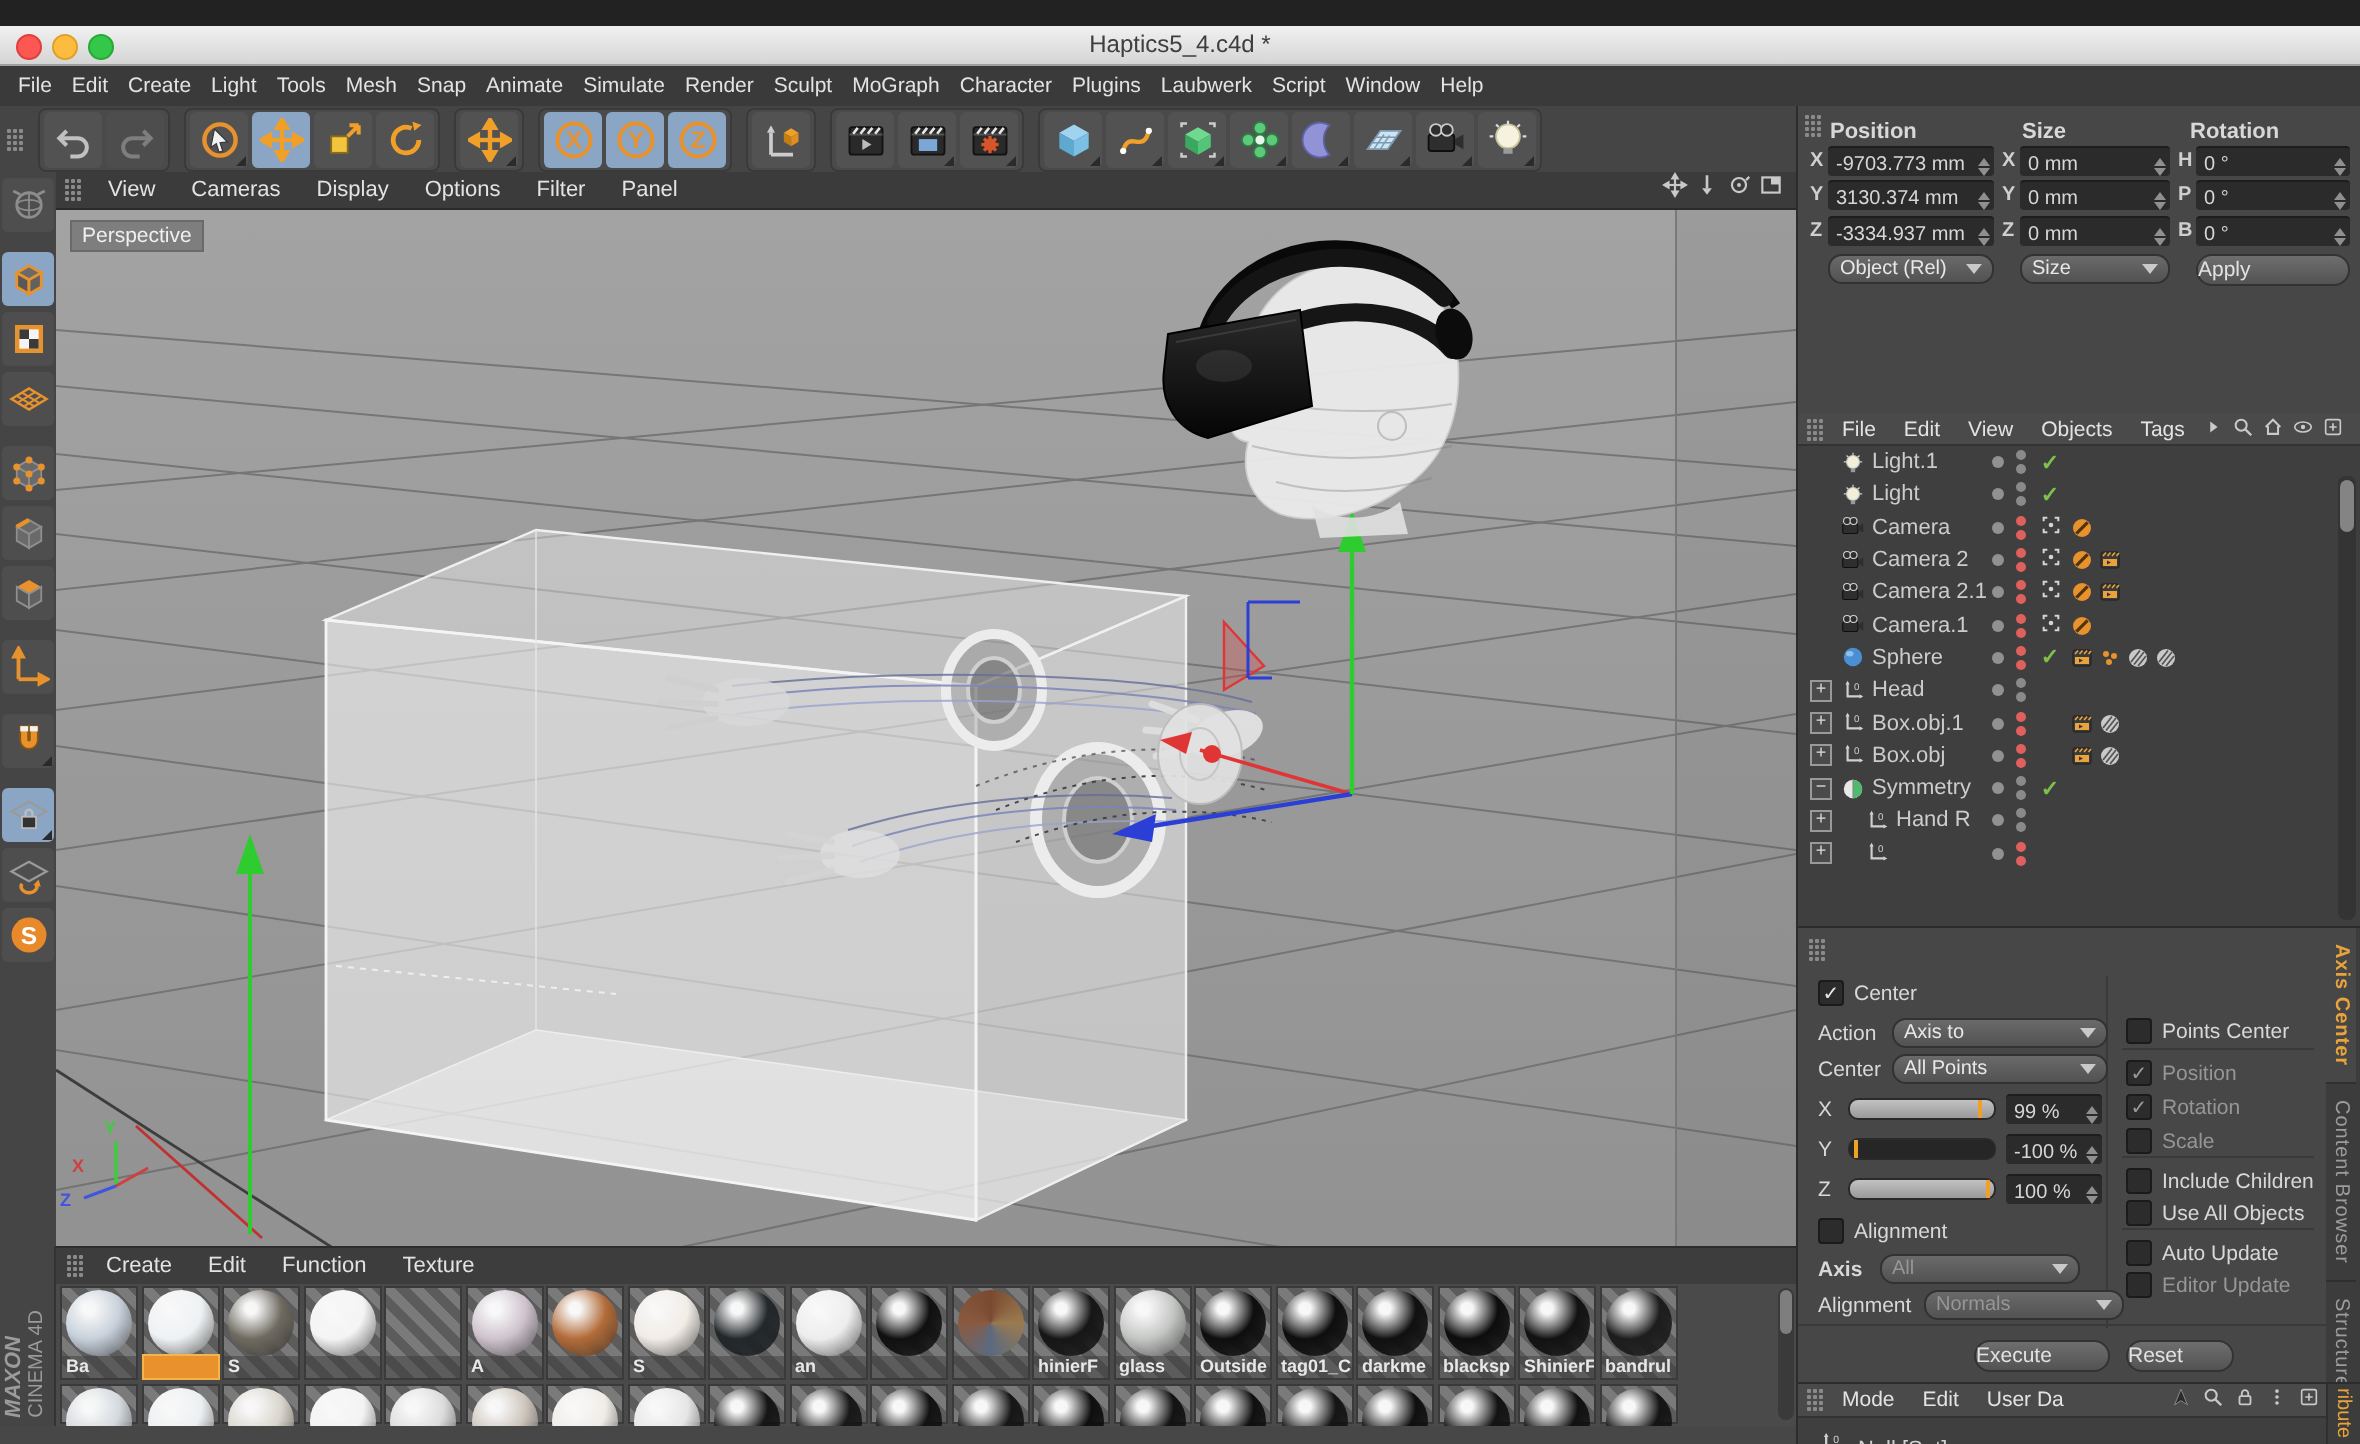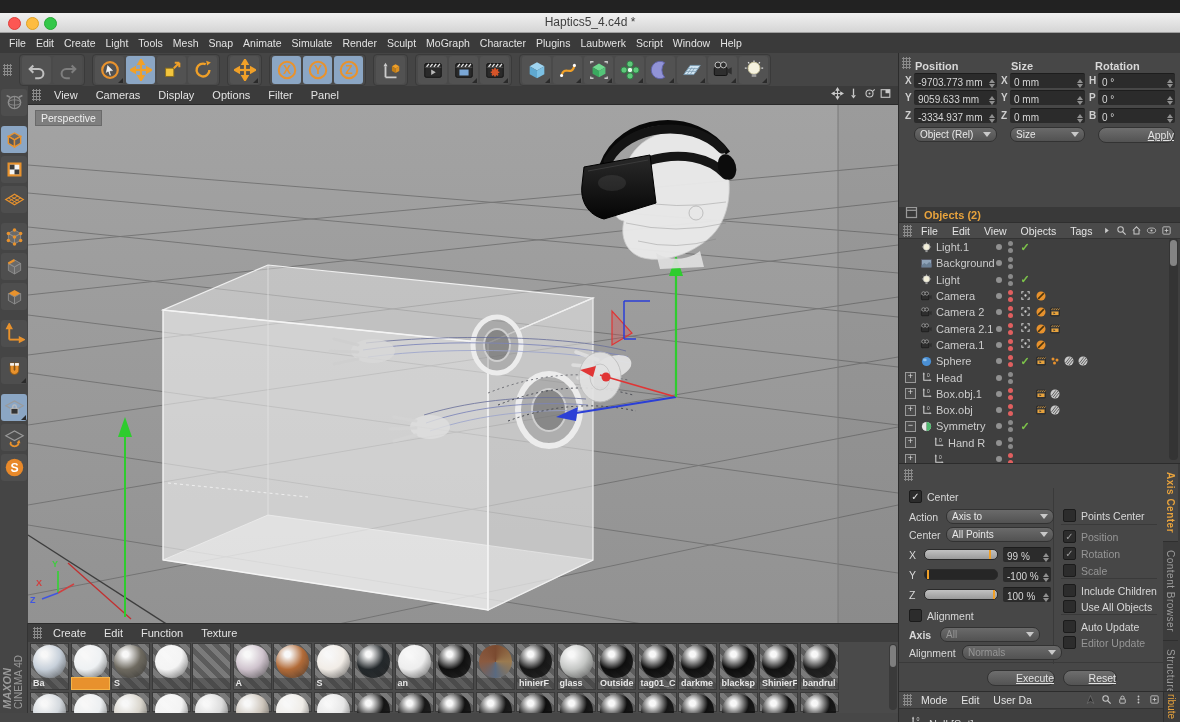--- a/index.html
+++ b/index.html
@@ -45,21 +45,21 @@
   #coords{position:absolute;left:898px;top:40px;width:282px;height:97px;background:#474747;border-left:1px solid #2c2c2c;box-sizing:border-box;}
   .coord-head{font-size:11px;font-weight:bold;color:#d8d8d8;}
   .crow{display:flex;align-items:center;margin-top:2.5px;}
   .clab{width:9px;font-size:10px;color:#cfcfcf;font-weight:bold;}
   .vfield{flex:1;height:14px;background:#2b2b2b;border-radius:2px;border-top:1px solid #1d1d1d;display:flex;align-items:flex-end;padding:0 2px 0 4px;font-size:10px;color:#d6d6d6;overflow:hidden;white-space:nowrap;}
   .step{margin-left:auto;display:flex;flex-direction:column;gap:1px;}
   .step::before,.step::after{content:"";border-left:3.5px solid transparent;border-right:3.5px solid transparent;}
   .step::before{border-bottom:4px solid #8f8f8f;}
   .step::after{border-top:4px solid #8f8f8f;}
   .dd.small{height:13px;min-width:0;font-size:10px;border-radius:7px;background:linear-gradient(#6a6a6a,#525252);}
-  .pillbtn{height:14px;background:linear-gradient(#6e6e6e,#535353);border:1px solid #333;border-radius:8px;color:#e2e2e2;font-size:10.5px;display:flex;align-items:center;justify-content:flex-end;text-decoration:underline;}
+  .pillbtn{height:14px;background:linear-gradient(#6e6e6e,#535353);border:1px solid #333;border-radius:8px;color:#e2e2e2;font-size:10.5px;display:flex;align-items:center;justify-content:flex-start;}
   #panel-gap{position:absolute;left:898px;top:137px;width:282px;height:57px;background:#474747;border-left:1px solid #2c2c2c;box-sizing:border-box;}
   
   #objects{position:absolute;left:898px;top:194px;width:282px;height:256px;background:#3f3f3f;border-left:1px solid #2c2c2c;box-sizing:border-box;overflow:hidden;}
   #obj-title{height:15px;background:#393939;display:flex;align-items:center;gap:5px;padding-left:5px;border-bottom:1px solid #2f2f2f;}
   #obj-title .t{font-size:11px;font-weight:bold;color:#e8a33d;}
   #obj-menu{height:15px;background:#4a4a4a;display:flex;align-items:center;gap:2px;padding-left:4px;border-bottom:1px solid #333;}
   #obj-menu .mitem{font-size:10.5px;padding:0 7px;}
   #obj-menu-icons{margin-left:auto;display:flex;gap:4px;padding-right:16px;}
   #obj-menu-icons span svg{width:11px;height:11px;}
   #obj-list{position:relative;}
@@ -653,21 +653,21 @@
       <div class="crow">
           <span class="clab">X</span>
           <div class="vfield">
             <span>-9703.773 mm</span>
             <span class="step"></span>
           </div>
         </div>
       <div class="crow">
           <span class="clab">Y</span>
           <div class="vfield">
-            <span>9059.633 mm</span>
+            <span>3130.374 mm</span>
             <span class="step"></span>
           </div>
         </div>
       <div class="crow">
           <span class="clab">Z</span>
           <div class="vfield">
             <span>-3334.937 mm</span>
             <span class="step"></span>
           </div>
         </div>
@@ -727,27 +727,20 @@
         </div>
       <div class="pillbtn" style="margin:4px 0 0 9px;">
           <span>Apply</span>
         </div>
     </div>
   </div>
 
   <div id="panel-gap"></div>
 
   <div id="objects">
-    <div id="obj-title">
-      <span class="icon16" id="obj-panel-icon"><svg viewBox="0 0 24 24" aria-hidden="true">
-            <rect x="4" y="4" width="16" height="16" fill="none" stroke="#9a9a9a" stroke-width="2"></rect>
-            <path d="M4 8.5 h16" stroke="#9a9a9a" stroke-width="2"></path>
-          </svg></span>
-      <span class="t">Objects (2)</span>
-    </div>
     <div id="obj-menu">
       <span class="handle"></span>
       <div id="obj-menu-items" style="display:flex;">
           <span class="mitem">File</span>
           <span class="mitem">Edit</span>
           <span class="mitem">View</span>
           <span class="mitem">Objects</span>
           <span class="mitem">Tags</span>
         </div>
       <div id="obj-menu-icons">
@@ -782,36 +775,20 @@
               <rect x="10" y="17" width="4" height="3.5" fill="#999"></rect>
             </svg>
           </span>
           <span class="oname">Light.1</span>
           <span class="odot"></span>
           <span class="vis gray">
             <i></i>
             <i></i>
           </span>
           <span class="ostate chk">✓</span>
-          <span class="otags"></span>
-        </div>
-        <div class="orow">
-          <span class="tree"></span>
-          <span class="oicon">
-            <svg viewBox="0 0 24 24" aria-hidden="true">
-              <rect x="3" y="5" width="18" height="14" fill="#8fa3b8" stroke="#556"></rect>
-              <path d="M3 15 l5 -4 4 3 5 -5 4 4 v6 H3 Z" fill="#6a7f94"></path>
-            </svg>
-          </span>
-          <span class="oname">Background</span>
-          <span class="odot"></span>
-          <span class="vis gray">
-            <i></i>
-            <i></i>
-          </span>
           <span class="otags"></span>
         </div>
         <div class="orow">
           <span class="tree"></span>
           <span class="oicon">
             <svg viewBox="0 0 24 24" aria-hidden="true">
               <circle cx="12" cy="11" r="6" fill="#f2efd9" stroke="#bbb"></circle>
               <path d="M12 2.5 v3 M3.5 11 h3 M17.5 11 h3 M6 5 l2 2 M18 5 l-2 2" stroke="#ccc" stroke-width="1.2"></path>
               <rect x="10" y="17" width="4" height="3.5" fill="#999"></rect>
             </svg>

